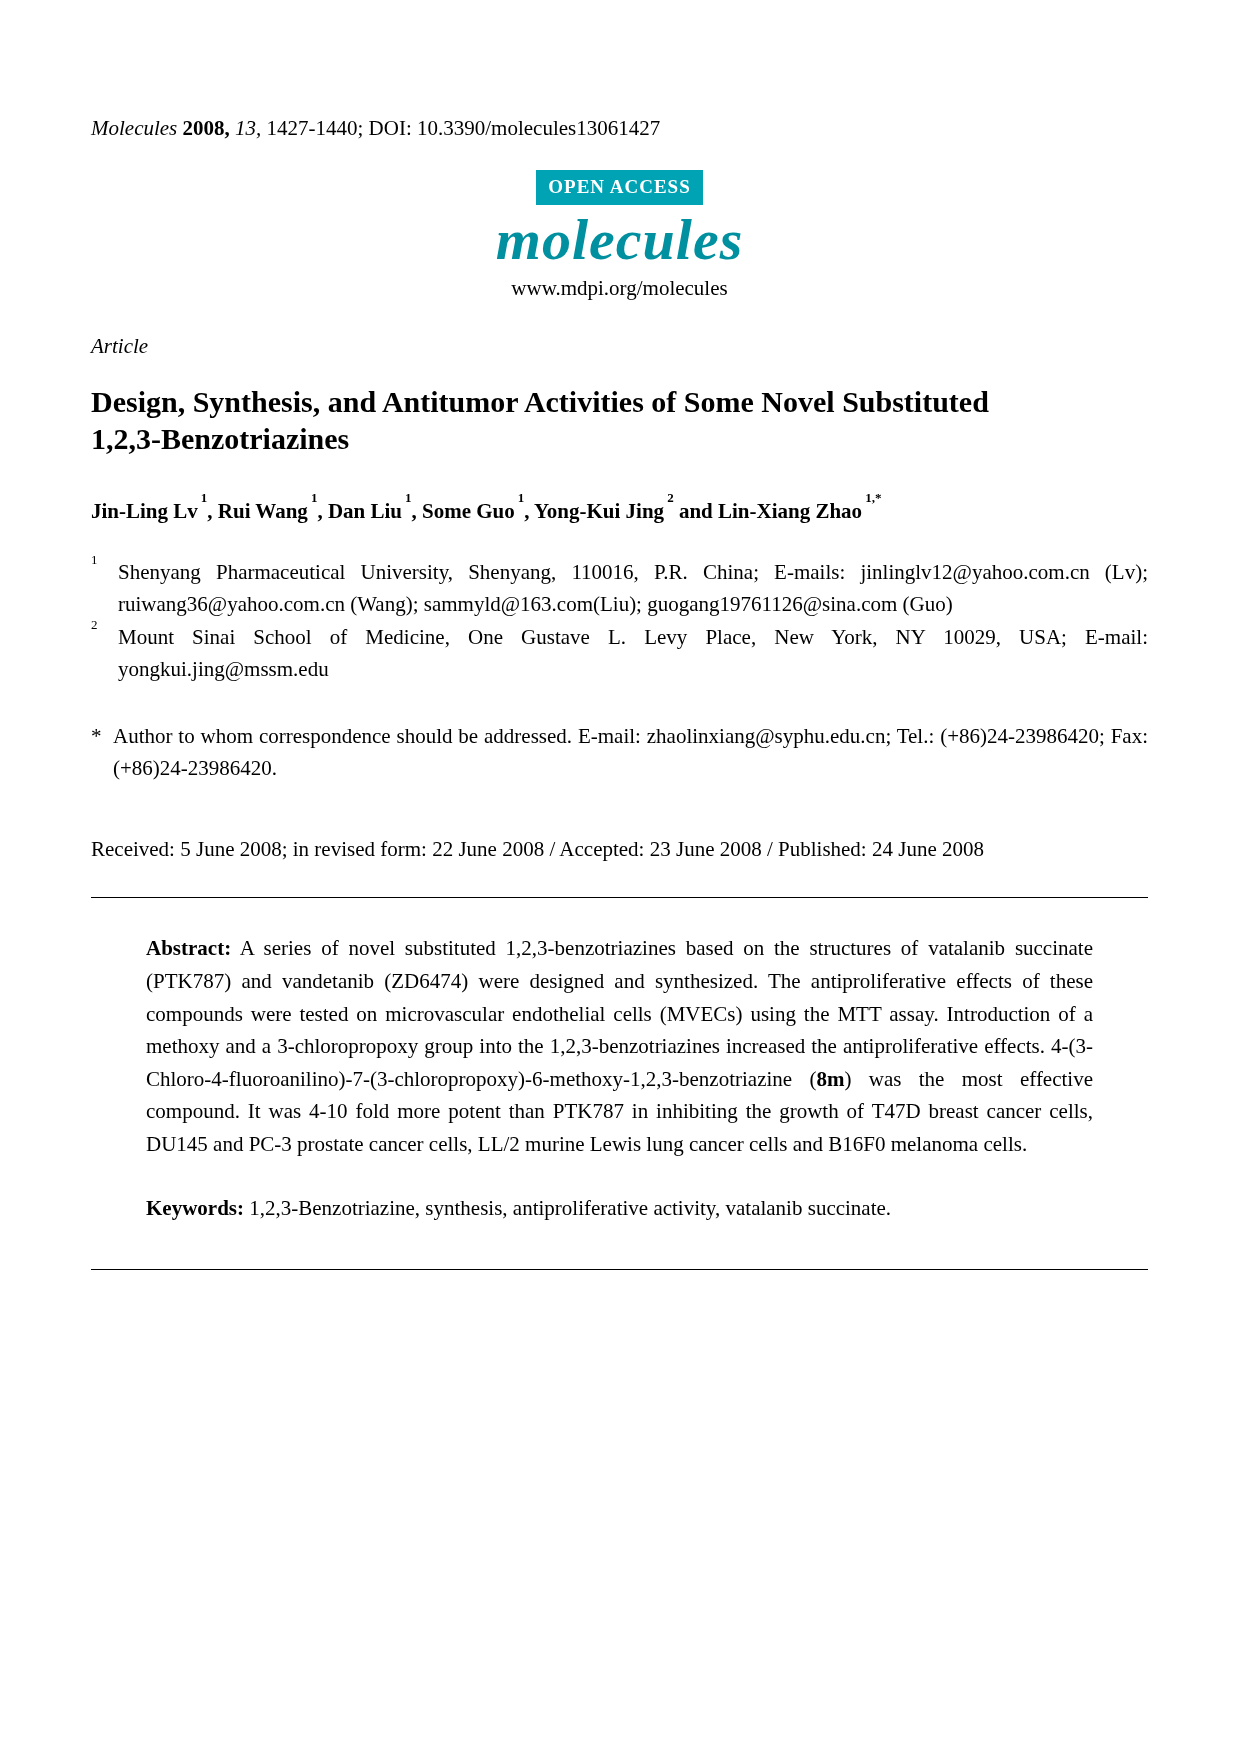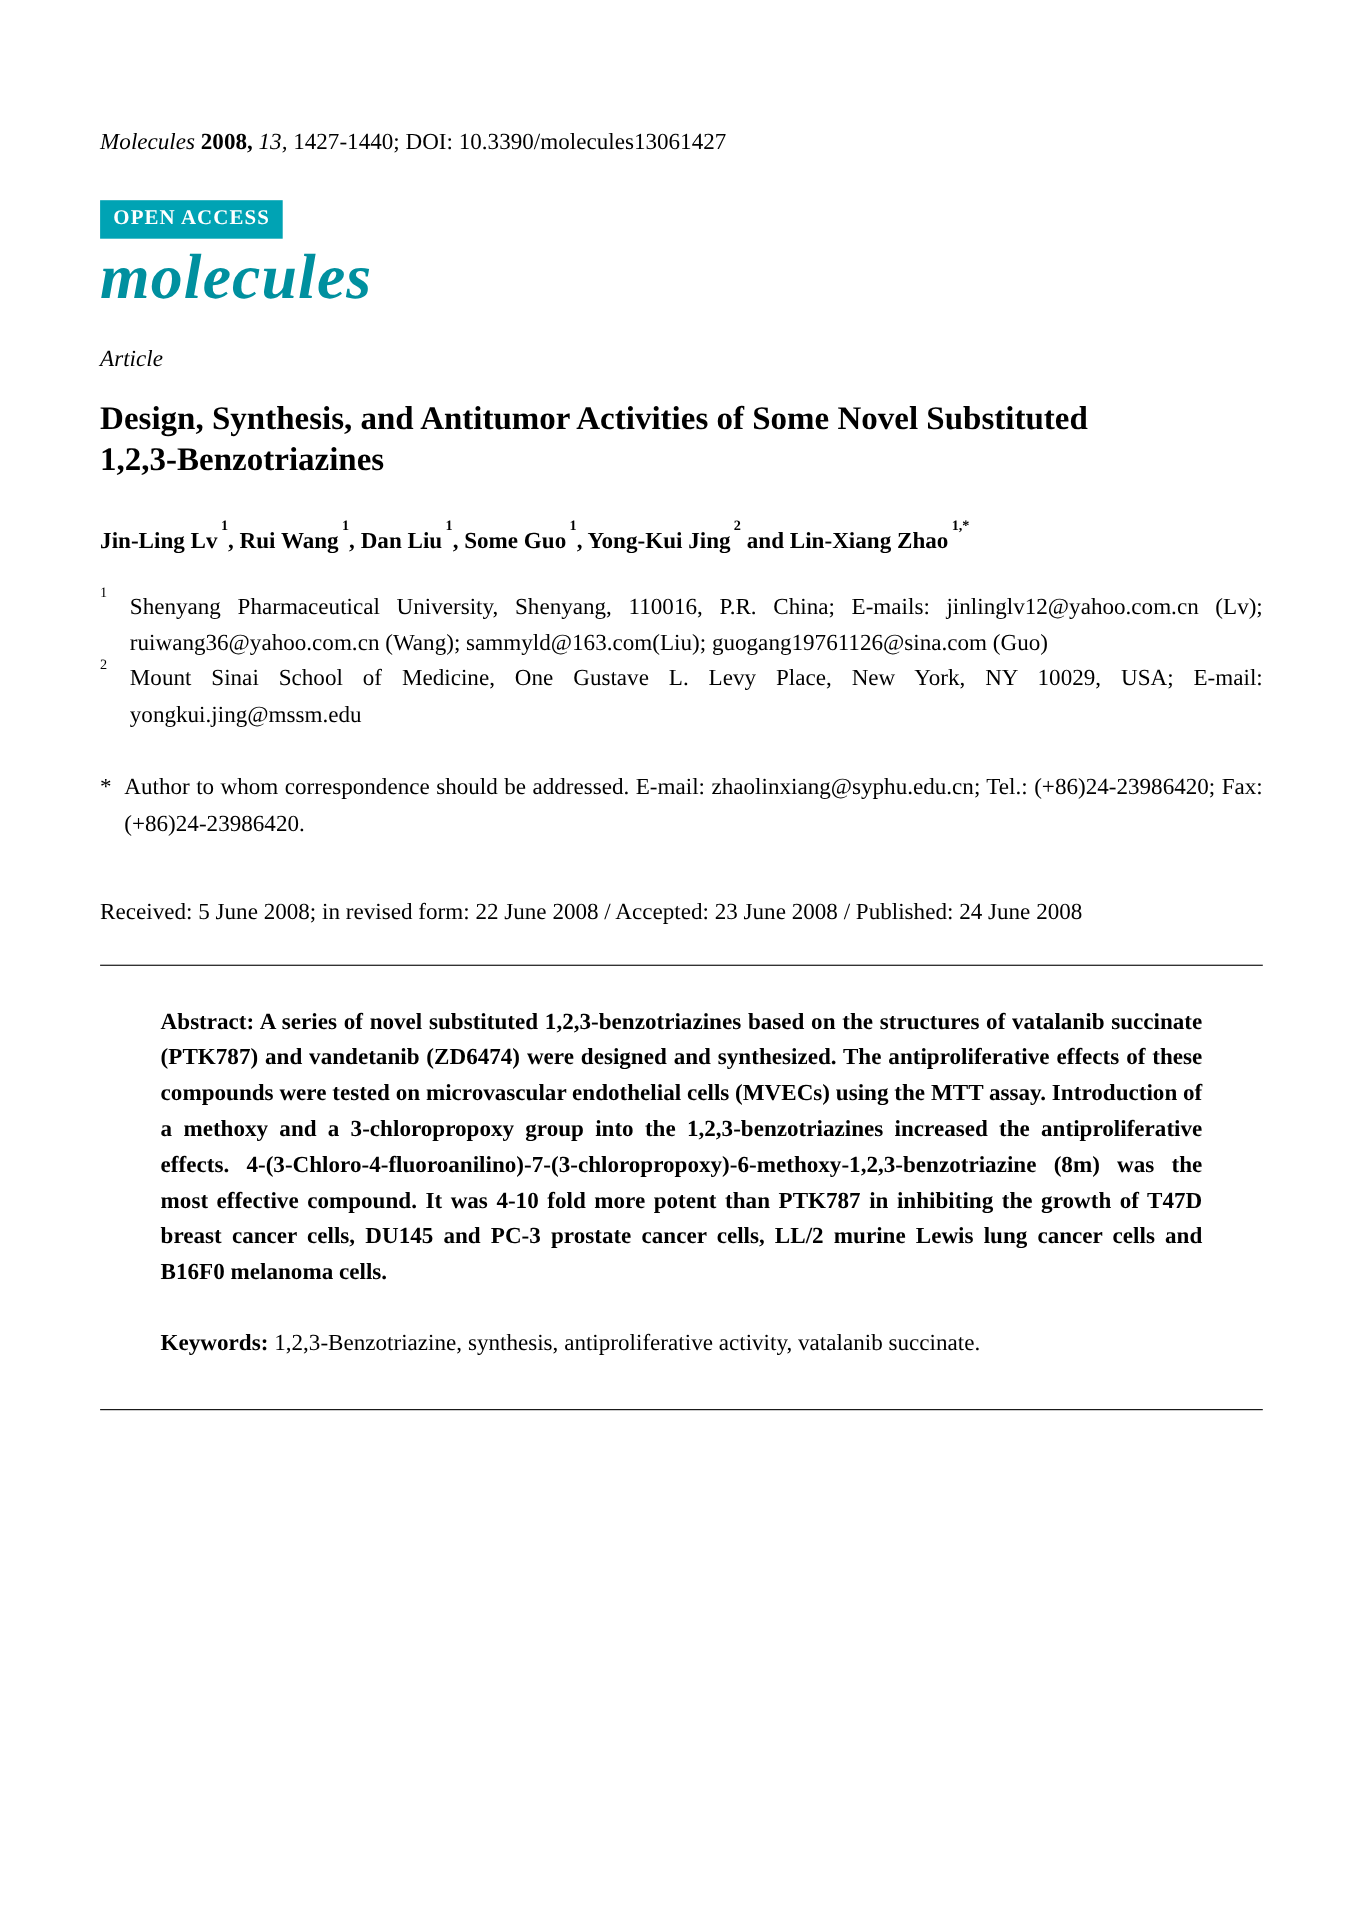--- a/index.html
+++ b/index.html
@@ -17,21 +17,21 @@
     line-height: 1.55;
     position: relative;
     overflow: hidden;
   }
   p { margin: 0; }
   .i { font-style: italic; }
   .b { font-weight: bold; }
 
   .journal-line { white-space: nowrap; margin-top: 24px; }
 
-  .brand { text-align: left; margin-top: 36px; }
+  .brand { text-align: center; margin-top: 25px; }
   .open-access {
     display: inline-block;
     background: #00A3B4;
     color: #ffffff;
     font-weight: bold;
     font-size: 19px;
     letter-spacing: 1px;
     padding: 2px 12px 4px 12px;
   }
   .logo {
@@ -66,40 +66,41 @@
   .aff-text { text-align: justify; }
 
   .corr { margin-top: 34px; display: grid; grid-template-columns: 22px 1fr; }
   .corr-text { text-align: justify; font-family: Liberation Serif, serif; }
 
   .dates { margin-top: 48px; max-width: 1010px; }
 
   .rule { border: 0; border-top: 1.6px solid #000; margin: 32px 0 0 0; width: 100%; }
   .rule-bottom { margin-top: 44px; }
 
-  .abstract { margin: 34px 55px 0 55px; text-align: justify; font-weight: bold; }
+  .abstract { margin: 34px 55px 0 55px; text-align: justify; }
   .keywords { margin: 32px 55px 0 55px; }
 </style>
 </head>
 <body>
 
 <div class="page">
 
   <p class="journal-line">
     <span class="i">Molecules</span>
     <span class="b">2008,</span>
     <span class="i">13,</span>
     <span>1427-1440; DOI: 10.3390/molecules13061427</span>
   </p>
 
   <div class="brand">
     <div>
       <span class="open-access">OPEN ACCESS</span>
     </div>
     <div class="logo">molecules</div>
+    <div class="website">www.mdpi.org/molecules</div>
   </div>
 
   <p class="article-type">Article</p>
 
   <h1 class="title">Design, Synthesis, and Antitumor Activities of Some Novel Substituted 1,2,3-Benzotriazines</h1>
 
   <p class="authors"><span><span>Jin-Ling Lv</span><sup>1</sup><span>, </span></span><span><span>Rui Wang</span><sup>1</sup><span>, </span></span><span><span>Dan Liu</span><sup>1</sup><span>, </span></span><span><span>Some Guo</span><sup>1</sup><span>, </span></span><span><span>Yong-Kui Jing</span><sup>2</sup><span> and </span></span><span><span>Lin-Xiang Zhao</span><sup>1,*</sup></span></p>
 
   <div class="aff-list">
     <div class="aff">

